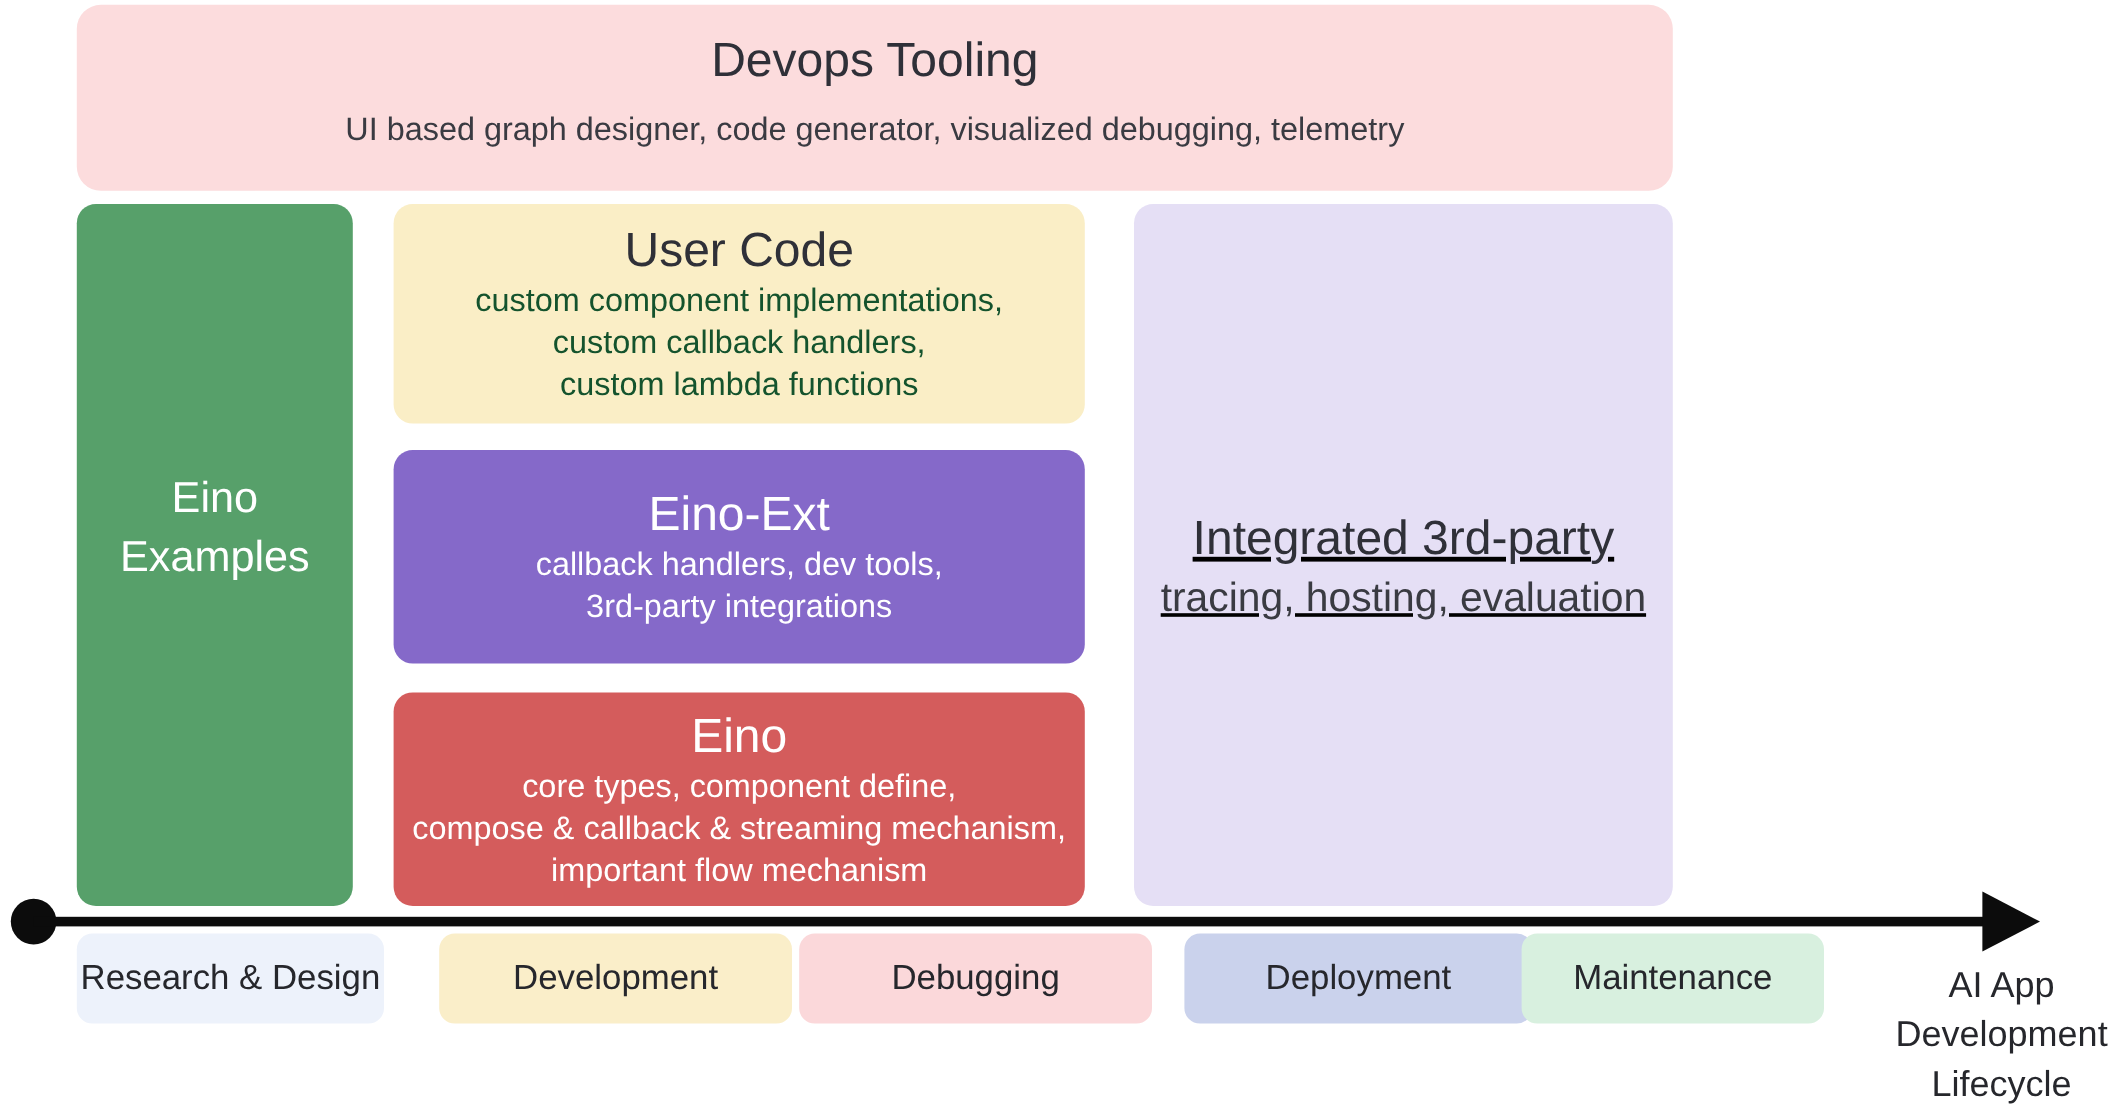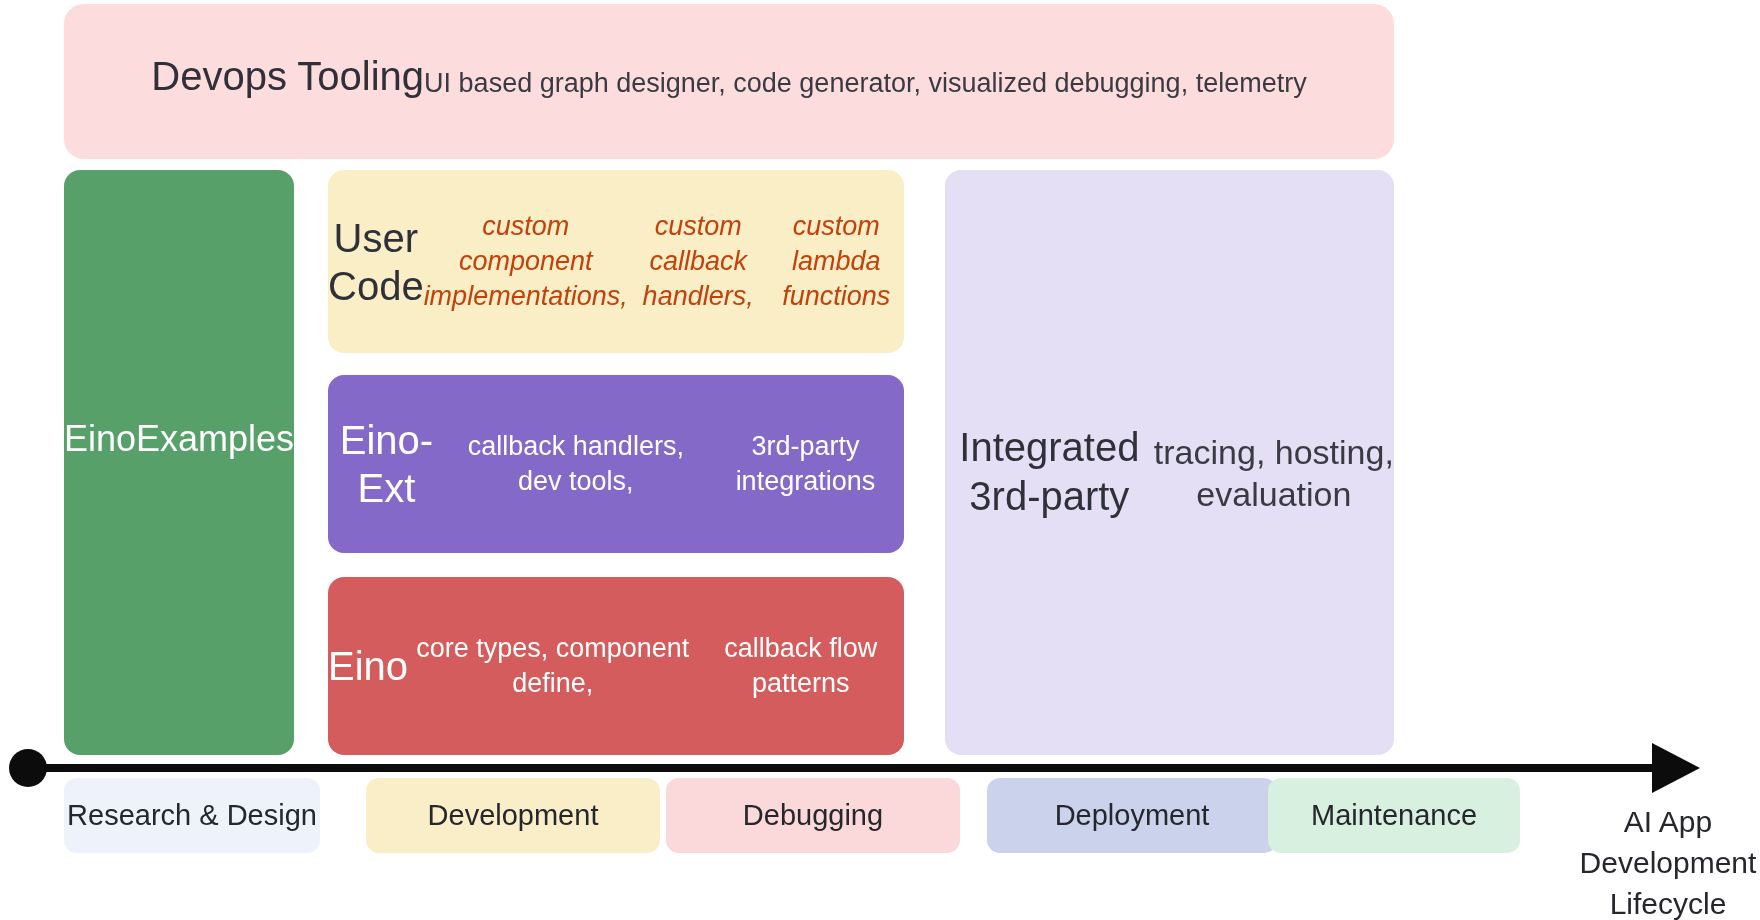--- a/index.html
+++ b/index.html
@@ -12,21 +12,21 @@
     position: relative;
     width: 1760px;
     height: 920px;
     background: #ffffff;
     overflow: hidden;
   }
   .box {
     position: absolute;
     box-sizing: border-box;
     display: flex;
-    flex-direction: row;
+    flex-direction: column;
     align-items: center;
     justify-content: center;
     text-align: center;
   }
   
   #devops-box {
     left: 64px; top: 4px; width: 1330px; height: 155px;
     background: #fcdcdd;
     border-radius: 20px;
     padding-bottom: 12px;
@@ -47,30 +47,31 @@
   .stack-box {
     left: 328px; width: 576px;
     border-radius: 16px;
   }
   #stack-box-0 { top: 170px; height: 183px; background: #faeec6; }
   #stack-box-1 { top: 375px; height: 178px; background: #8569c9; }
   #stack-box-2 { top: 577px; height: 178px; background: #d45c5c; }
   .stack-box .box-title { font-size: 40px; line-height: 48px; }
   .stack-box .box-line  { font-size: 27px; line-height: 35px; }
   #stack-box-0 .box-title { color: #2f3038; }
-  #stack-box-0 .box-line  { color: #c2410c; font-style: italic; }
+  #stack-box-0 .box-line  { color: #14532d; }
   #stack-box-1 .box-title, #stack-box-1 .box-line,
   #stack-box-2 .box-title, #stack-box-2 .box-line { color: #ffffff; }
 
   
   #platforms-box {
     left: 945px; top: 170px; width: 449px; height: 585px;
     background: #e5dff5;
     border-radius: 16px;
     padding-top: 18px;
+    text-decoration: underline;
   }
   #platforms-box .box-title { font-size: 40px; line-height: 49px; color: #2f3038; }
   #platforms-box .box-subtitle { font-size: 34px; line-height: 42px; color: #3a3b42; margin-top: 3px; }
 
   
   #timeline-line {
     position: absolute;
     left: 28px; top: 764px;
     width: 1630px; height: 8px;
     background: #0c0c0c;
@@ -138,21 +139,22 @@
 
   <div class="box stack-box" id="stack-box-1">
     <div class="box-title">Eino-Ext</div>
     <div class="box-line">callback handlers, dev tools,</div>
     <div class="box-line">3rd-party integrations</div>
   </div>
 
   <div class="box stack-box" id="stack-box-2">
     <div class="box-title">Eino</div>
     <div class="box-line">core types, component define,</div>
-    <div class="box-line">callback flow patterns</div>
+    <div class="box-line">compose &amp; callback &amp; streaming mechanism,</div>
+    <div class="box-line">important flow mechanism</div>
   </div>
 
   <div class="box" id="platforms-box">
     <div class="box-title">Integrated 3rd-party</div>
     <div class="box-subtitle">tracing, hosting, evaluation</div>
   </div>
 
   <div id="timeline-dot"></div>
   <div id="timeline-line"></div>
   <div id="timeline-arrowhead"></div>

